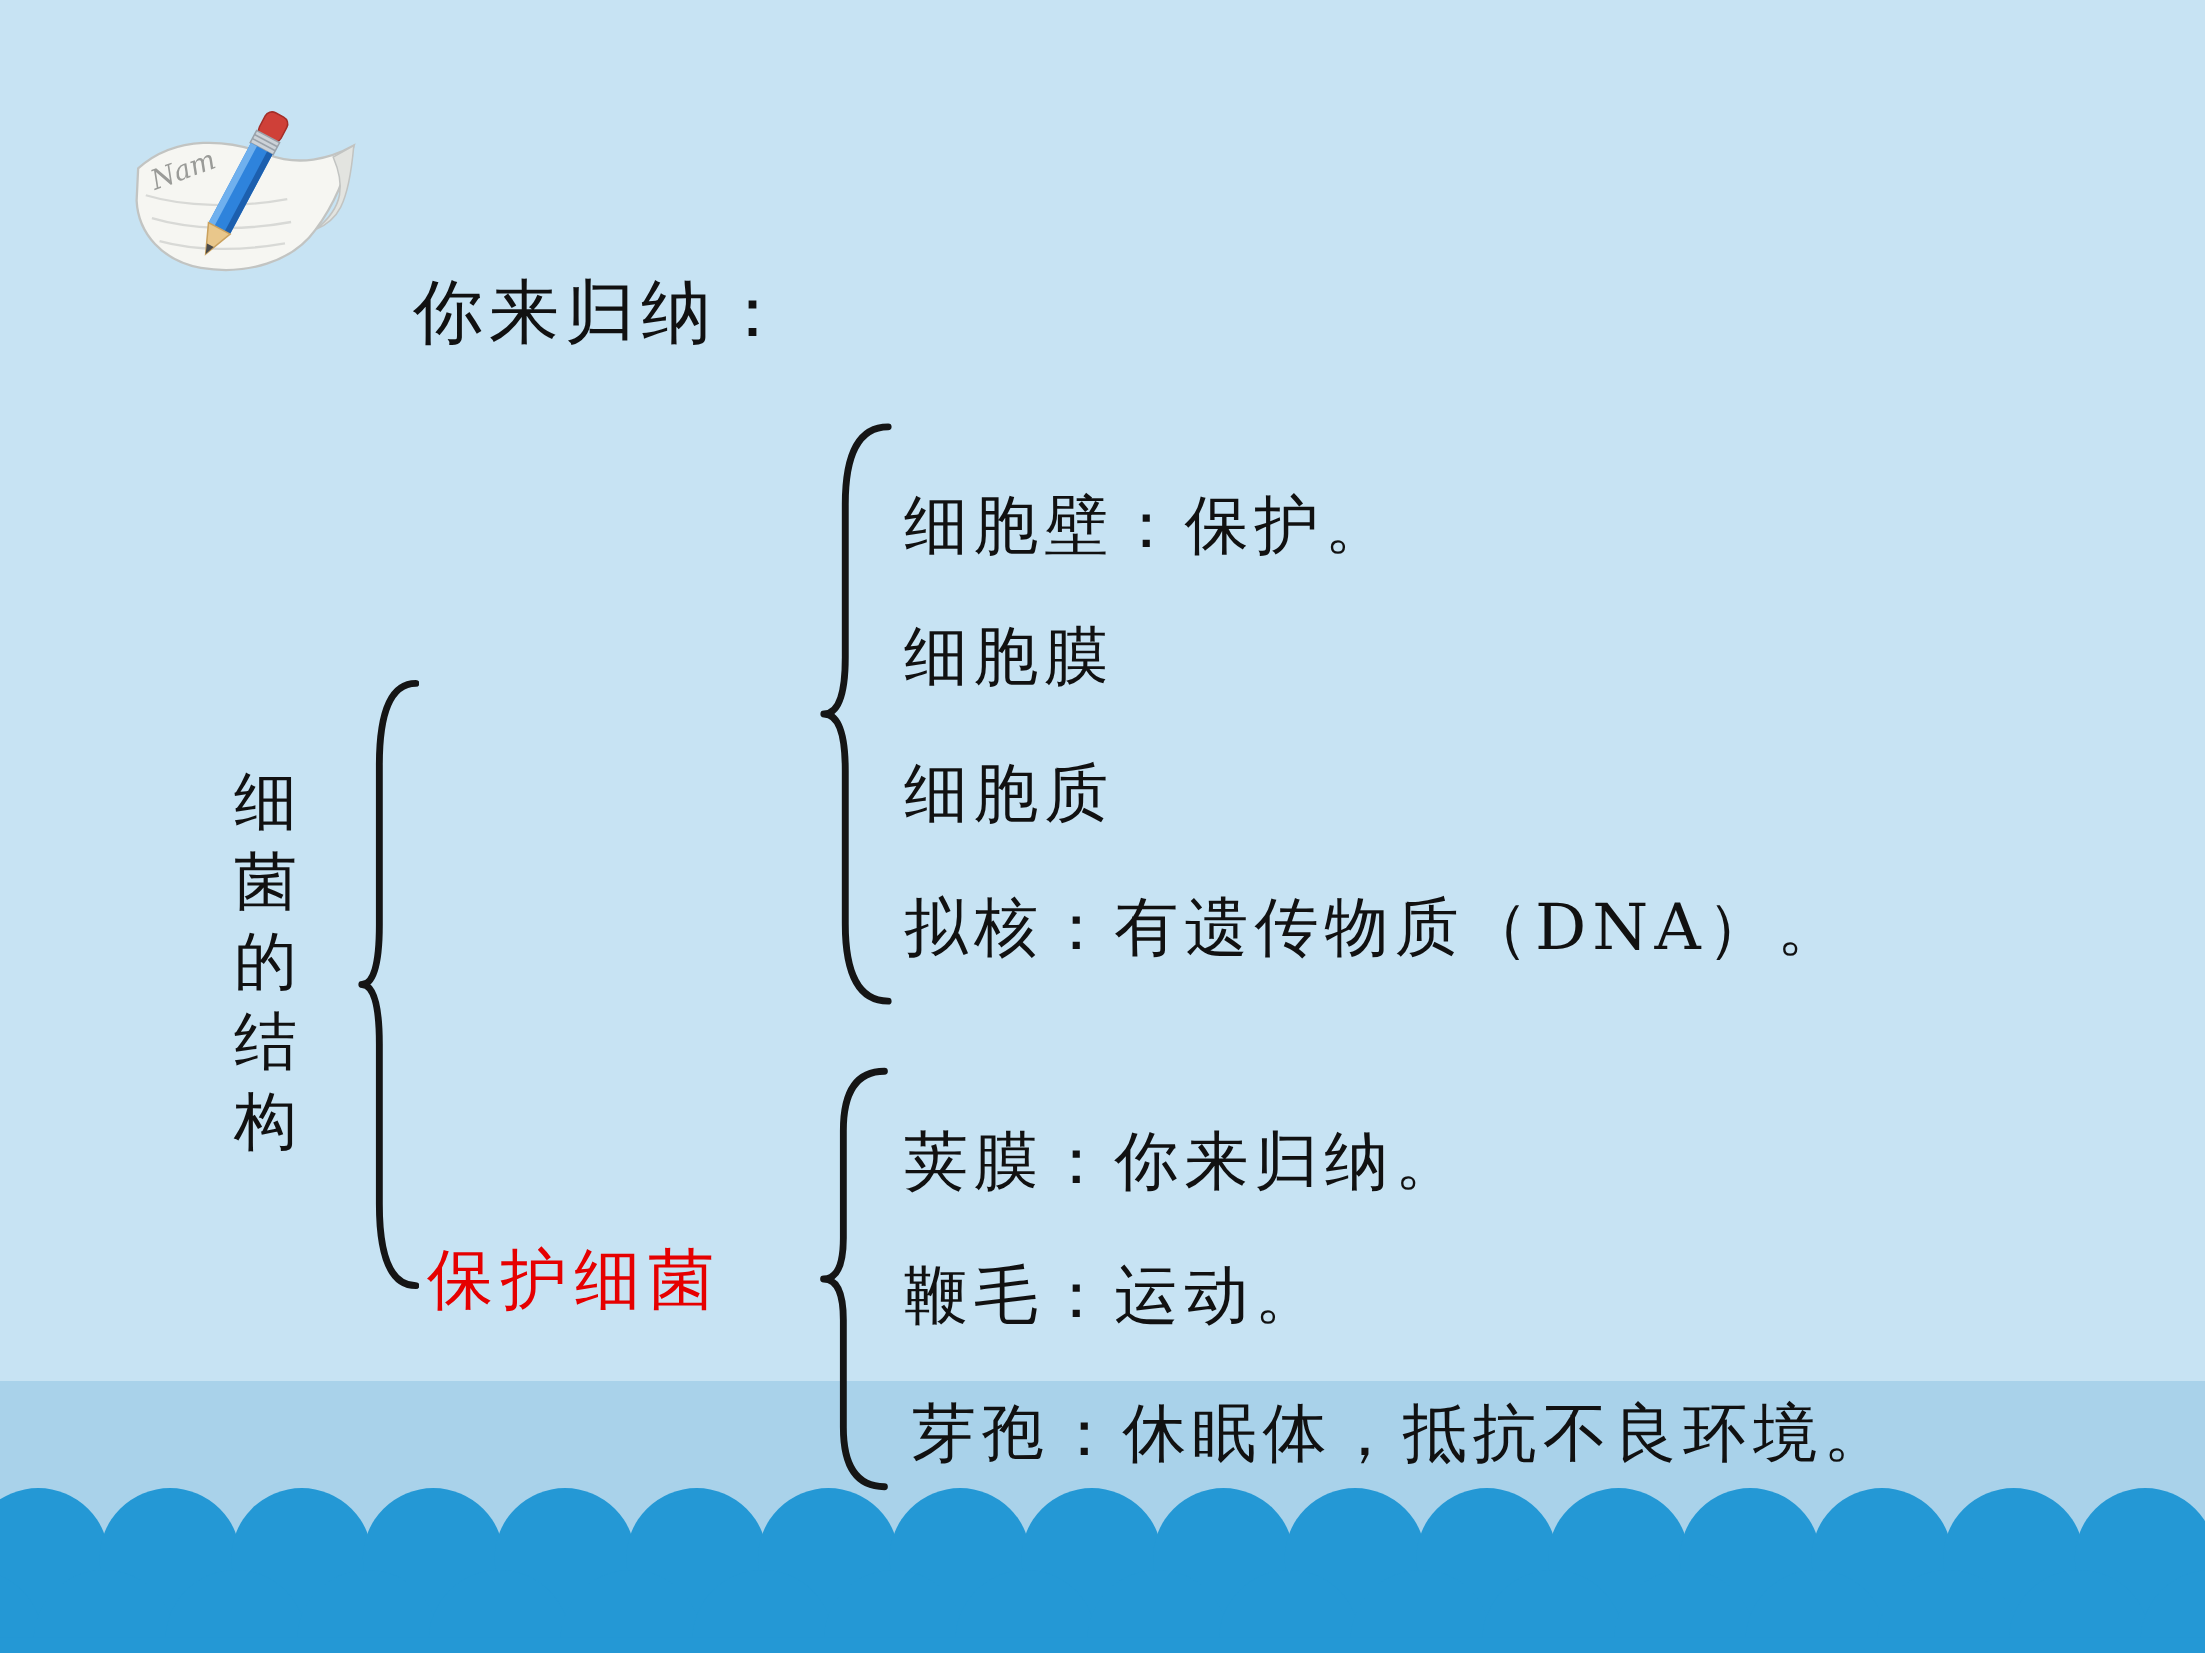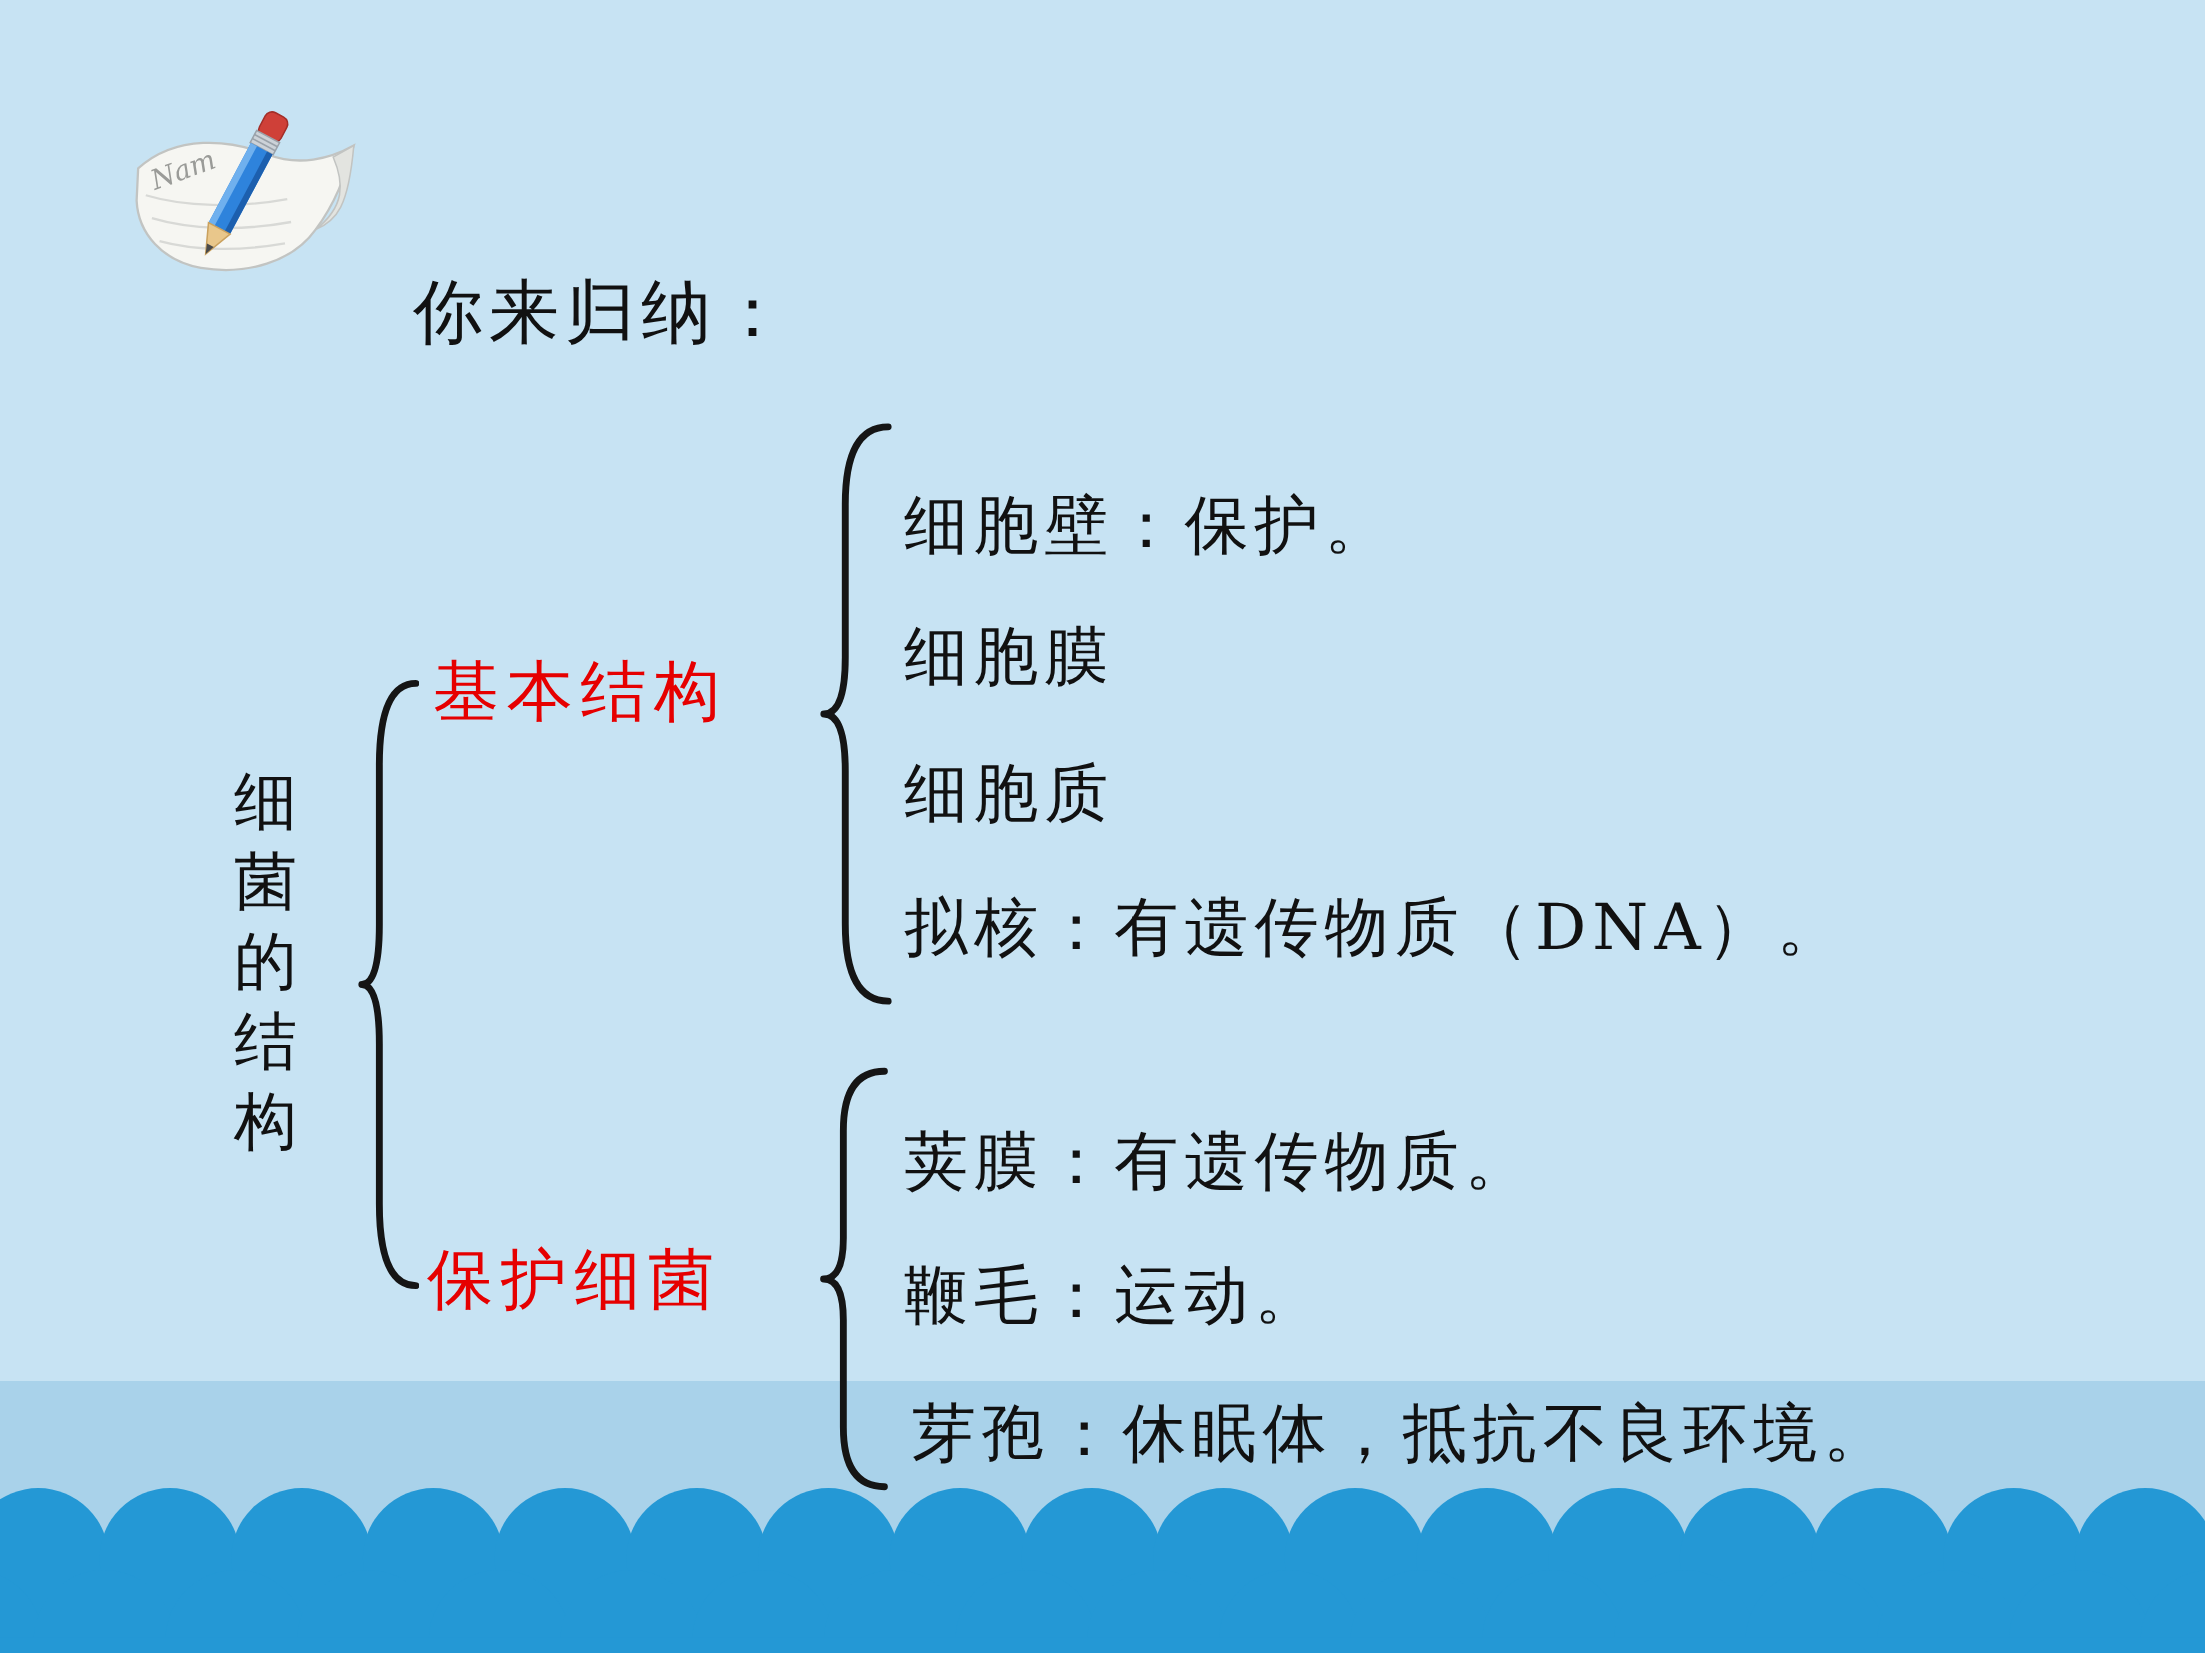--- a/index.html
+++ b/index.html
@@ -124,35 +124,34 @@
       <span>菌</span>
       <span>的</span>
       <span>结</span>
       <span>构</span>
     </div>
 
     <svg class="brace" style="left:358px;top:678px;" width="61" height="613" viewBox="0 0 80 800">
       <path d="M76,5 Q28,5 28,112 L28,322 Q28,400 5,400 Q28,400 28,478 L28,688 Q28,795 76,795"></path>
     </svg>
 
-    <div class="branch-label label-basic">基本结构</div>
     <div class="branch-label label-special">保护细菌</div>
 
     <svg class="brace" style="left:819px;top:423px;" width="74" height="582" viewBox="0 0 96 760">
       <path d="M90,5 Q34,5 34,106 L34,306 Q34,380 6,380 Q34,380 34,454 L34,654 Q34,755 90,755"></path>
     </svg>
 
     <svg class="brace" style="left:819px;top:1066px;" width="70" height="426" viewBox="0 0 92 556">
       <path d="M86,5 Q32,5 32,83 L32,224 Q32,278 6,278 Q32,278 32,332 L32,473 Q32,551 86,551"></path>
     </svg>
 
     <div class="tree-item i-b0">细胞壁：保护。</div>
     <div class="tree-item i-b1">细胞膜</div>
     <div class="tree-item i-b2">细胞质</div>
     <div class="tree-item i-b3">拟核：有遗传物质（DNA）。</div>
 
-    <div class="tree-item i-s0">荚膜：有遗传物质。</div>
+    <div class="tree-item i-s0">荚膜：你来归纳。</div>
     <div class="tree-item i-s1">鞭毛：运动。</div>
     <div class="tree-item i-s2">芽孢：休眠体，抵抗不良环境。</div>
 
   </div>
 </div>
 
 
 </body></html>

